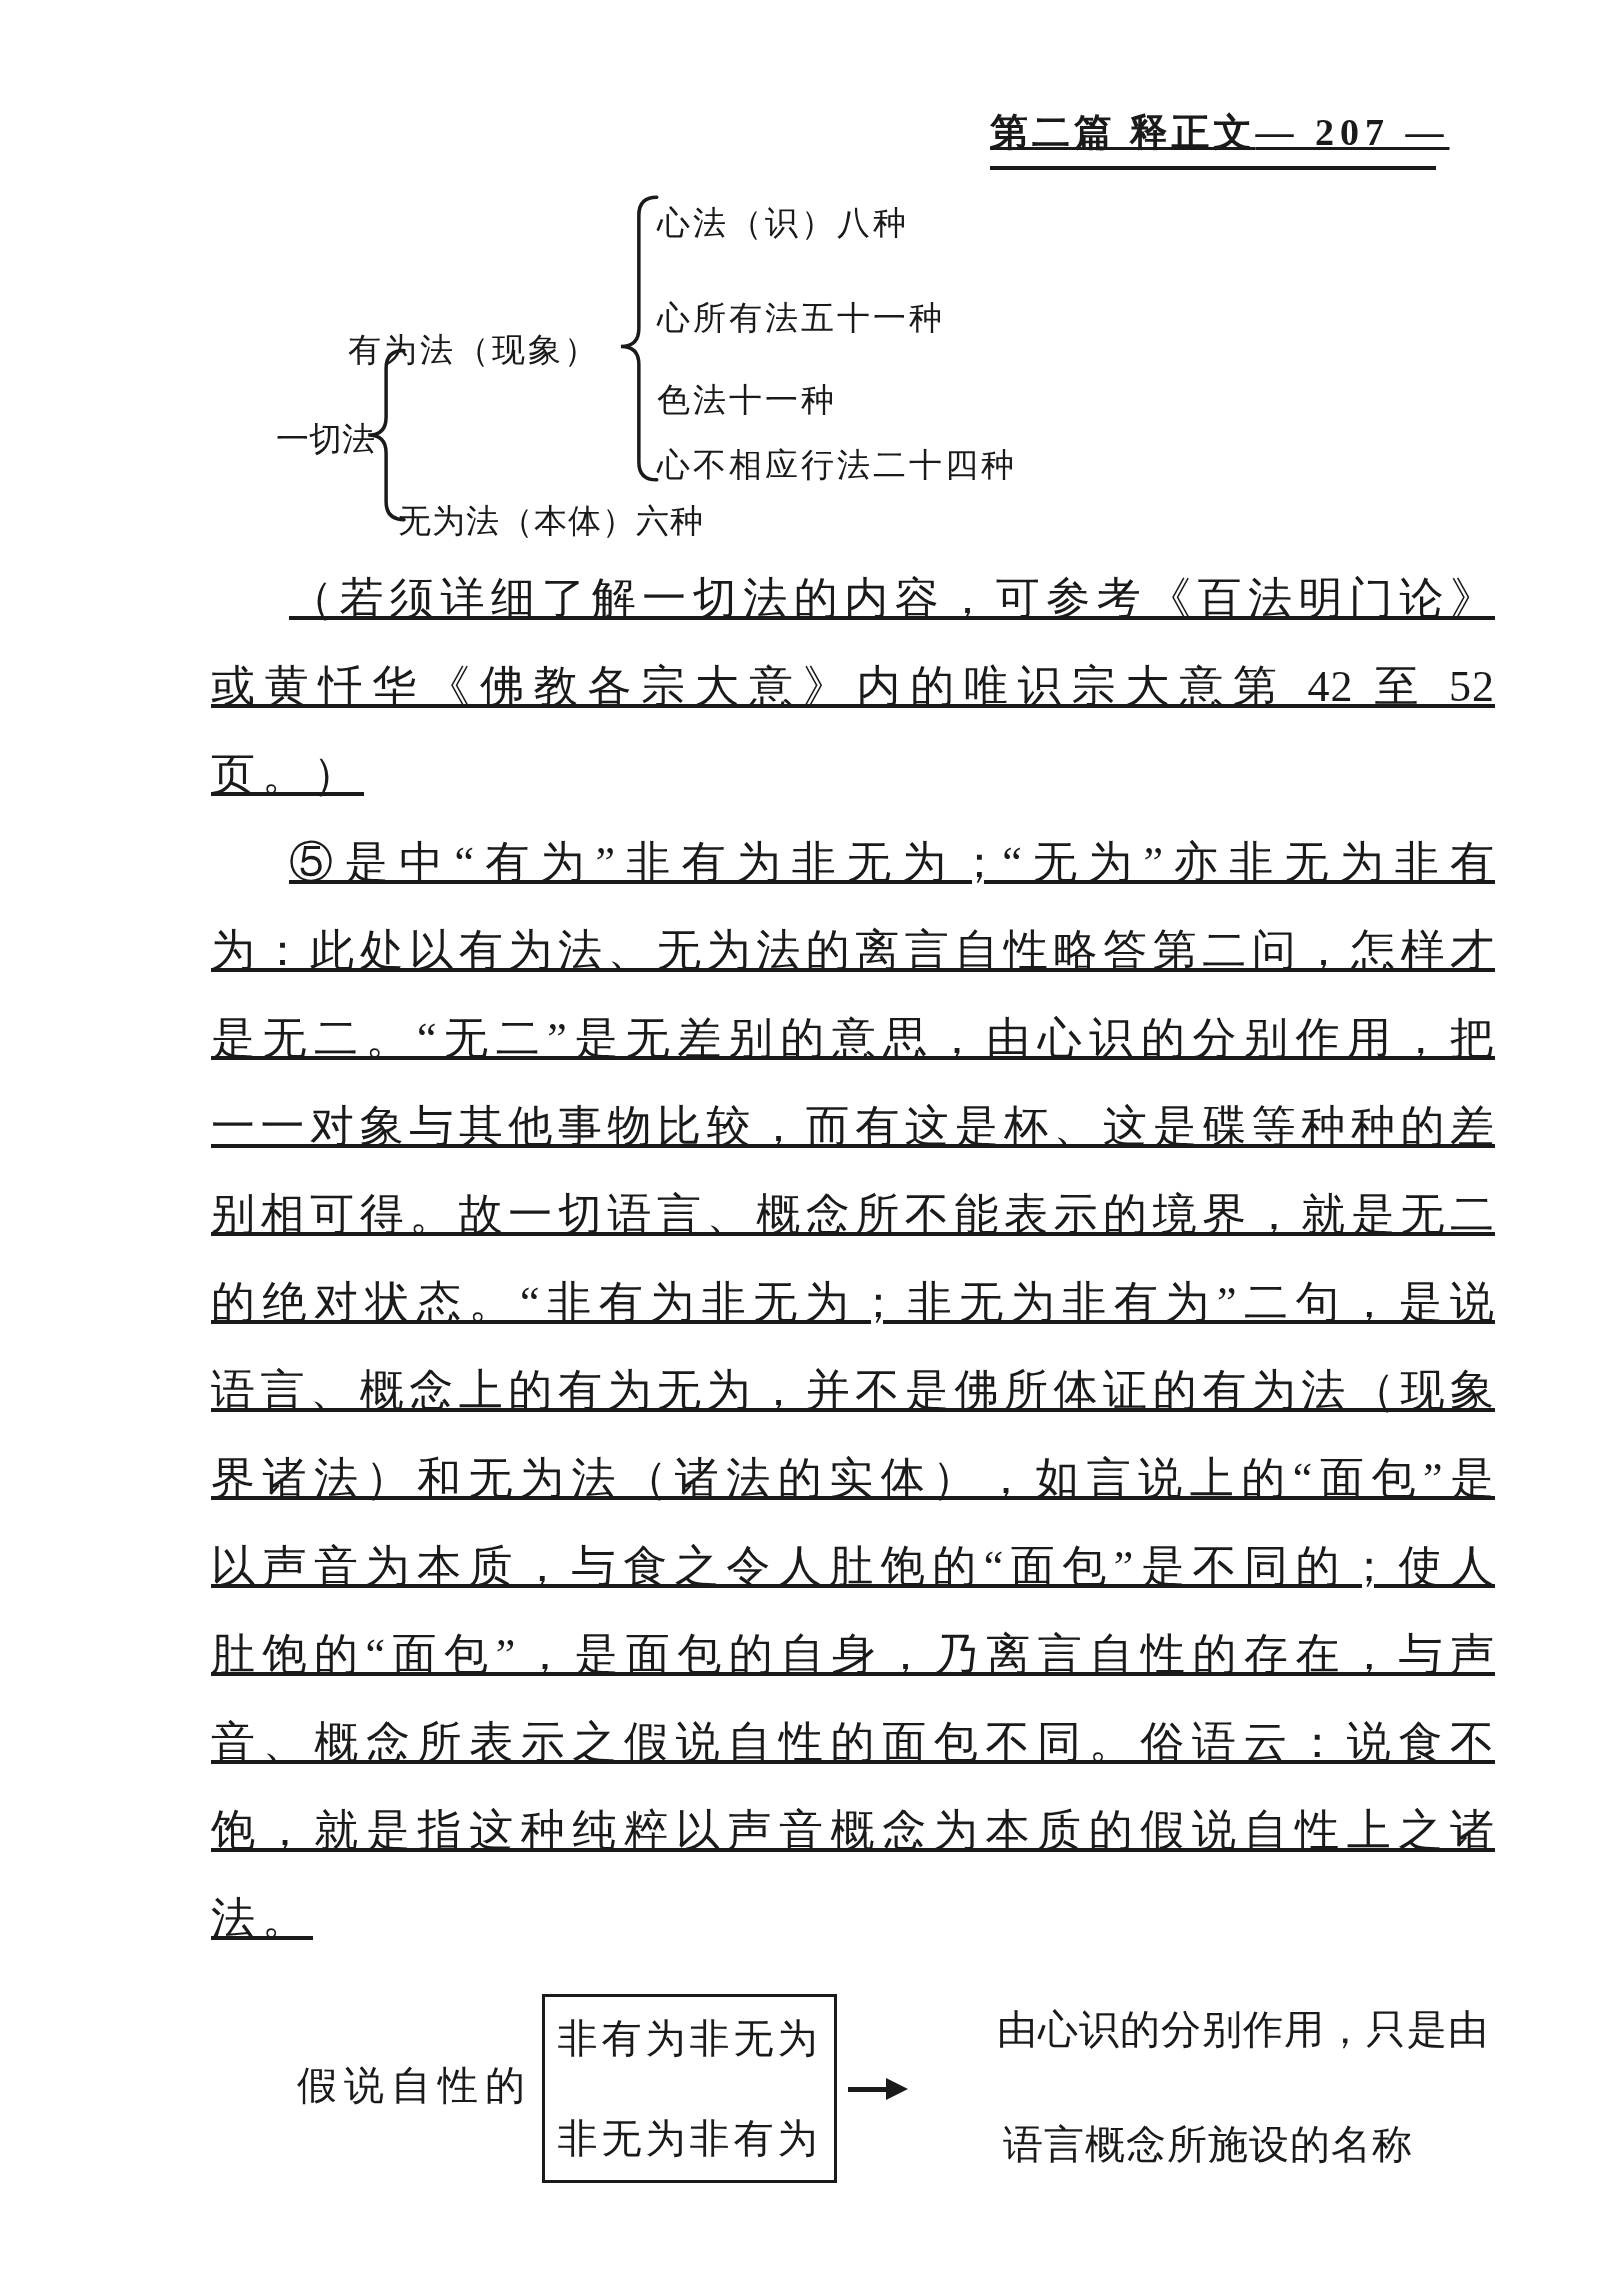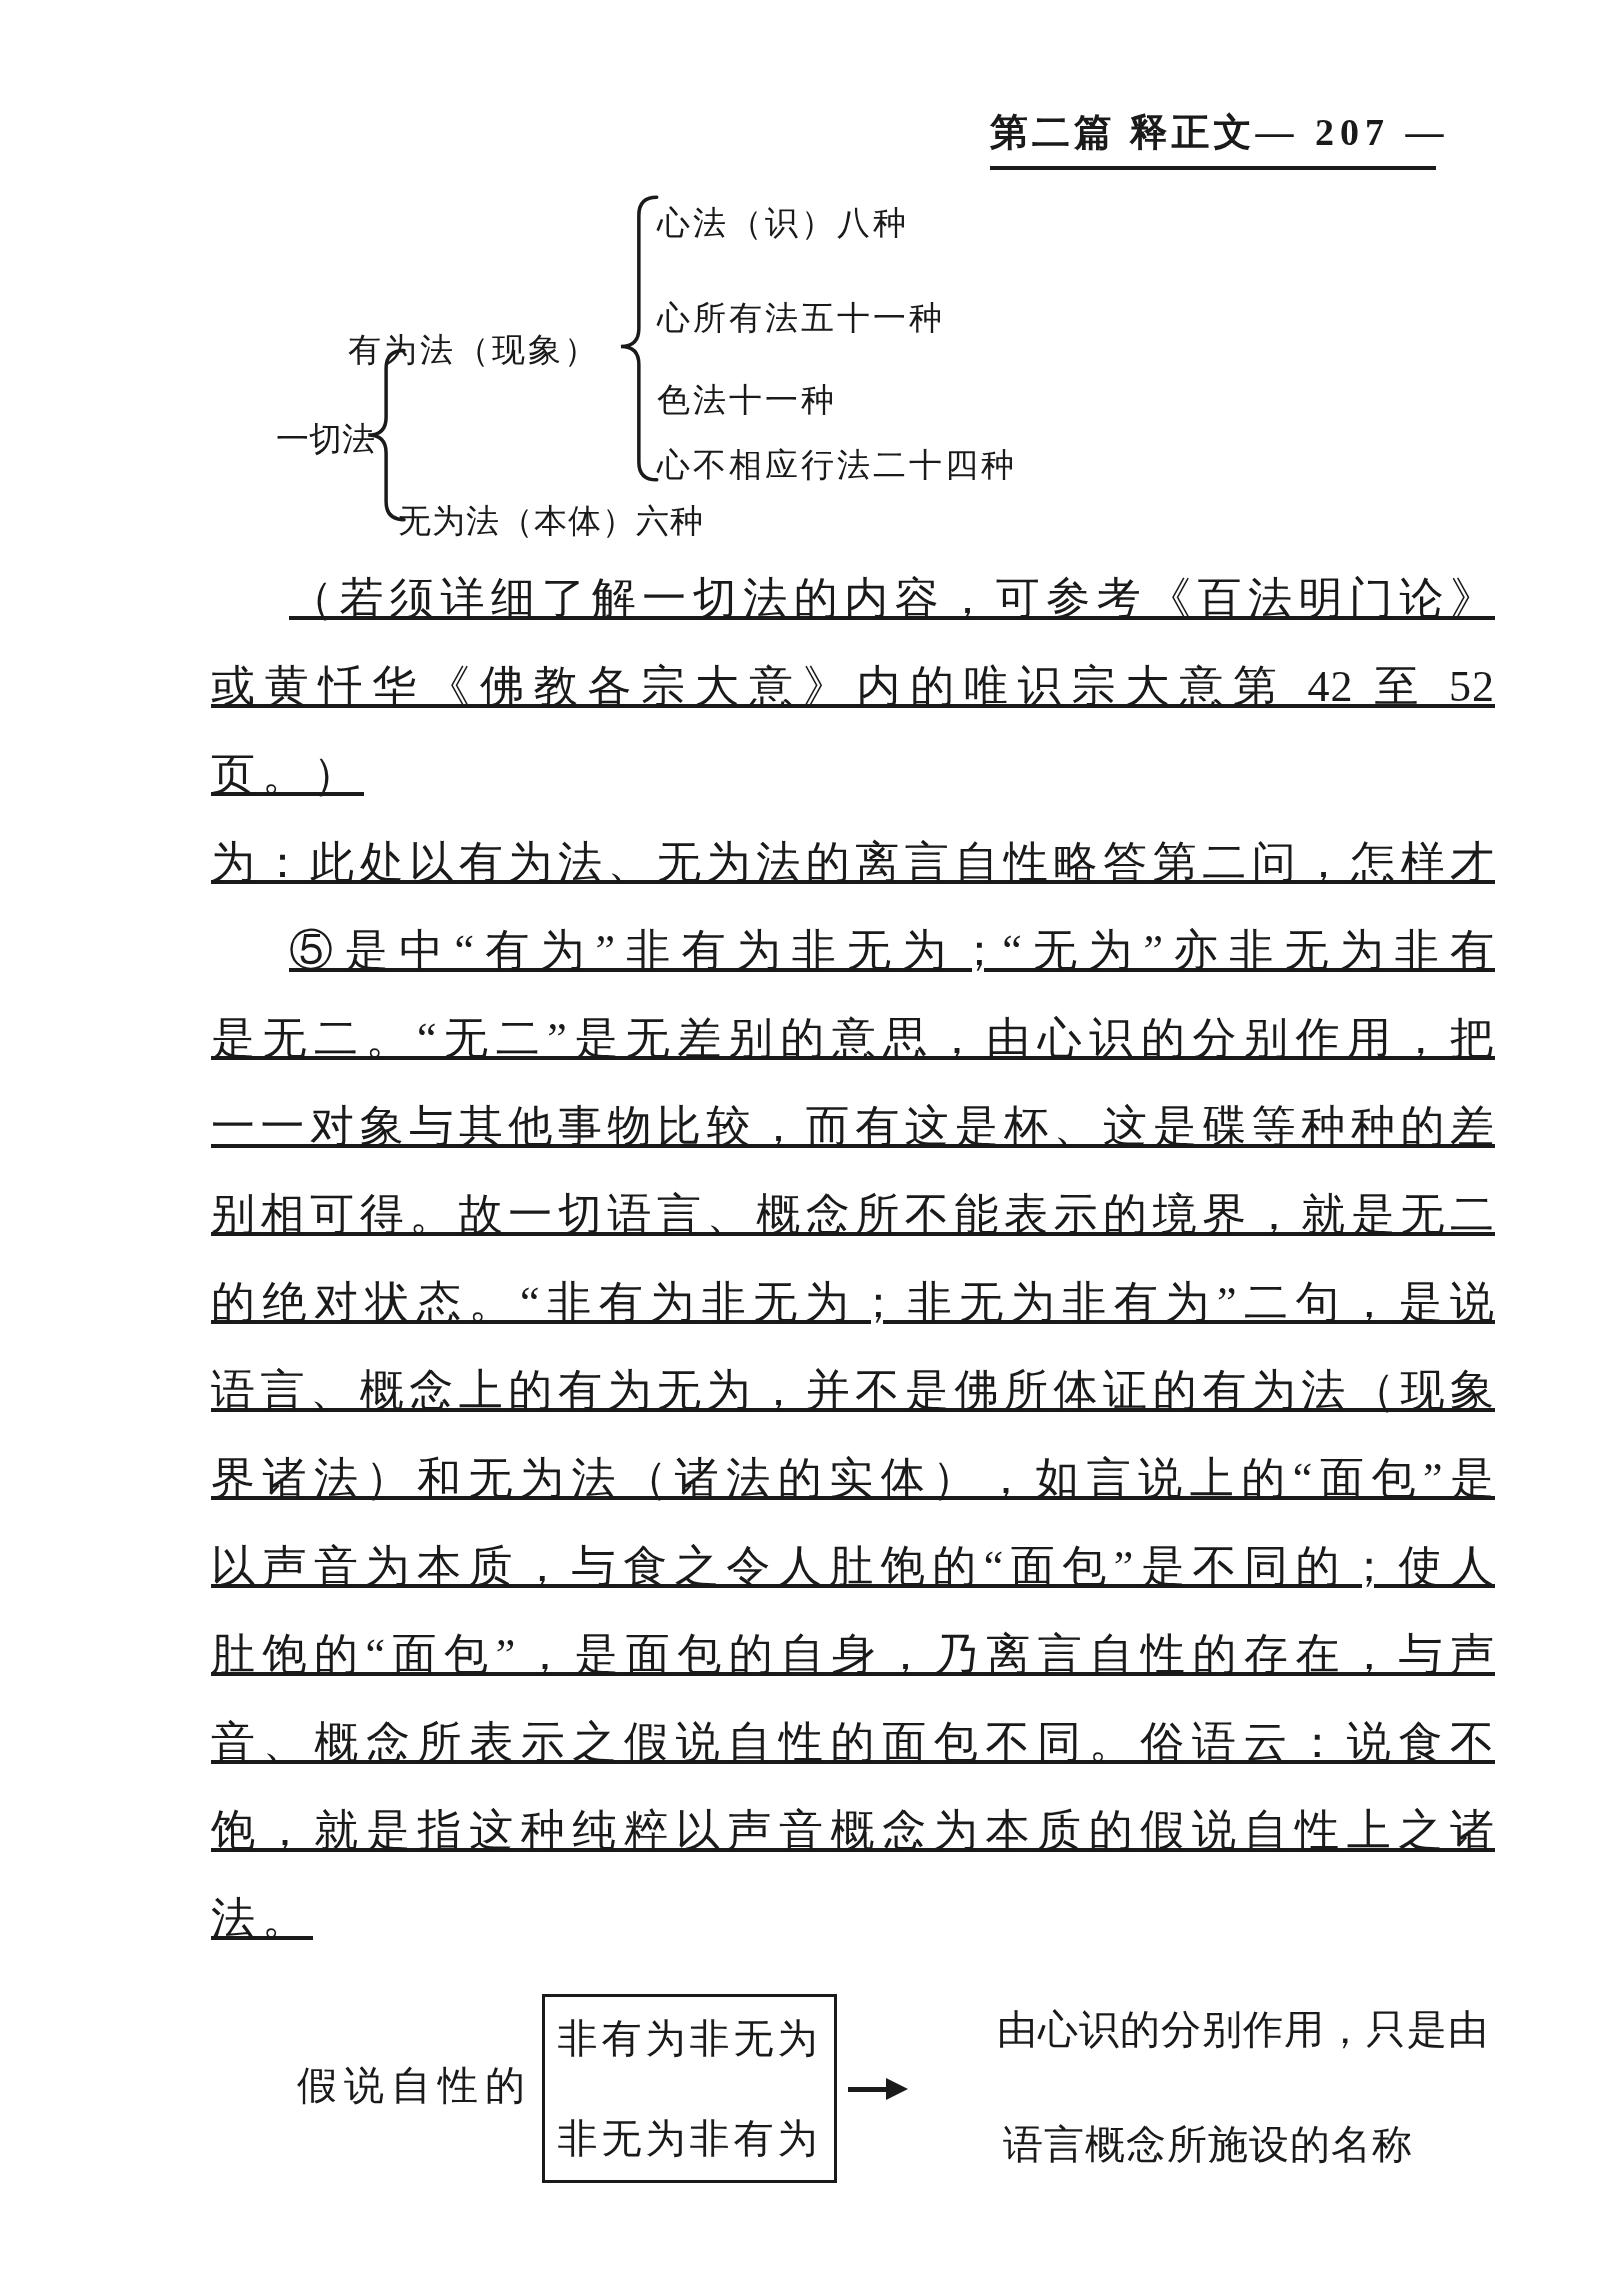--- a/index.html
+++ b/index.html
@@ -11,20 +11,21 @@
     font-family:"Liberation Serif","DejaVu Serif",serif;
     overflow:hidden;
   }
   
   .header{
     position:absolute;left:990px;top:107px;width:446px;
     display:flex;justify-content:space-between;align-items:baseline;
     font-size:38px;font-weight:bold;letter-spacing:4px;
     padding-bottom:8px;border-bottom:4px solid #1a1a1a;
     white-space:nowrap;
+    text-decoration:underline;
   }
   .header .pageno{font-weight:bold;letter-spacing:6px;}
   
   .dg{position:absolute;white-space:nowrap;font-size:33px;letter-spacing:3px;}
   .braces{position:absolute;left:0;top:0;}
   
   .body-block{
     position:absolute;left:211px;top:555px;width:1284px;
   }
   .bl{
@@ -71,22 +72,22 @@
   <div class="dg" style="left:657px;top:201px;">心法（识）八种</div>
   <div class="dg" style="left:657px;top:296px;">心所有法五十一种</div>
   <div class="dg" style="left:657px;top:378px;text-align:center;">色法十一种</div>
   <div class="dg" style="left:657px;top:443px;">心不相应行法二十四种</div>
   <div class="dg" style="left:398px;top:499px;letter-spacing:1px;">无为法（本体）六种</div>
 
   <div class="body-block">
     <div class="bl ind">（若须详细了解一切法的内容，可参考《百法明门论》</div>
     <div class="bl">或黄忏华《佛教各宗大意》内的唯识宗大意第 42 至 52</div>
     <div class="bl el">页。）</div>
+    <div class="bl ind">⑤是中“有为”非有为非无为；“无为”亦非无为非有</div>
     <div class="bl">为：此处以有为法、无为法的离言自性略答第二问，怎样才</div>
-    <div class="bl ind">⑤是中“有为”非有为非无为；“无为”亦非无为非有</div>
     <div class="bl">是无二。“无二”是无差别的意思，由心识的分别作用，把</div>
     <div class="bl">一一对象与其他事物比较，而有这是杯、这是碟等种种的差</div>
     <div class="bl">别相可得。故一切语言、概念所不能表示的境界，就是无二</div>
     <div class="bl">的绝对状态。“非有为非无为；非无为非有为”二句，是说</div>
     <div class="bl">语言、概念上的有为无为，并不是佛所体证的有为法（现象</div>
     <div class="bl">界诸法）和无为法（诸法的实体），如言说上的“面包”是</div>
     <div class="bl">以声音为本质，与食之令人肚饱的“面包”是不同的；使人</div>
     <div class="bl">肚饱的“面包”，是面包的自身，乃离言自性的存在，与声</div>
     <div class="bl">音、概念所表示之假说自性的面包不同。俗语云：说食不</div>
     <div class="bl">饱，就是指这种纯粹以声音概念为本质的假说自性上之诸</div>

